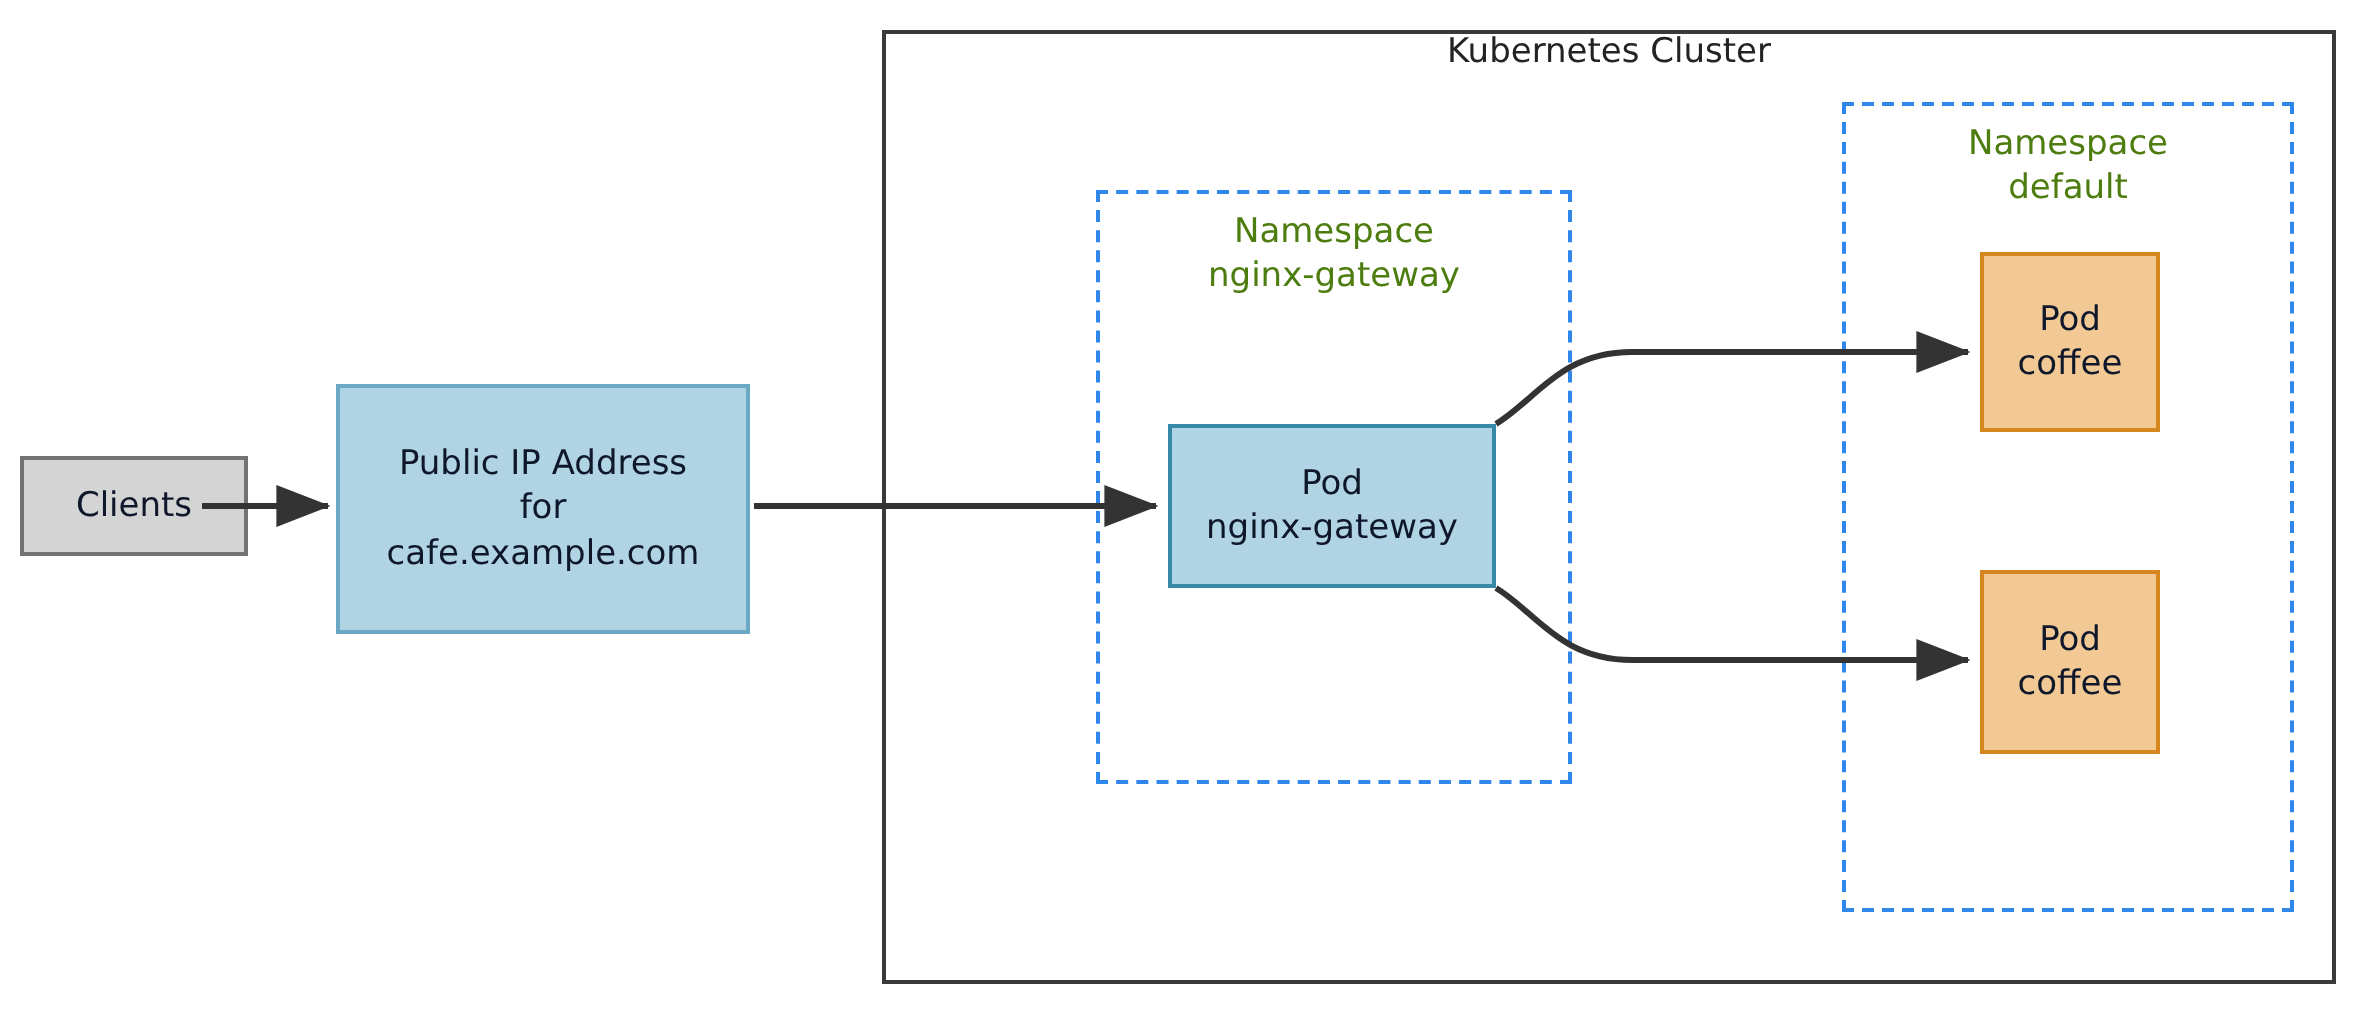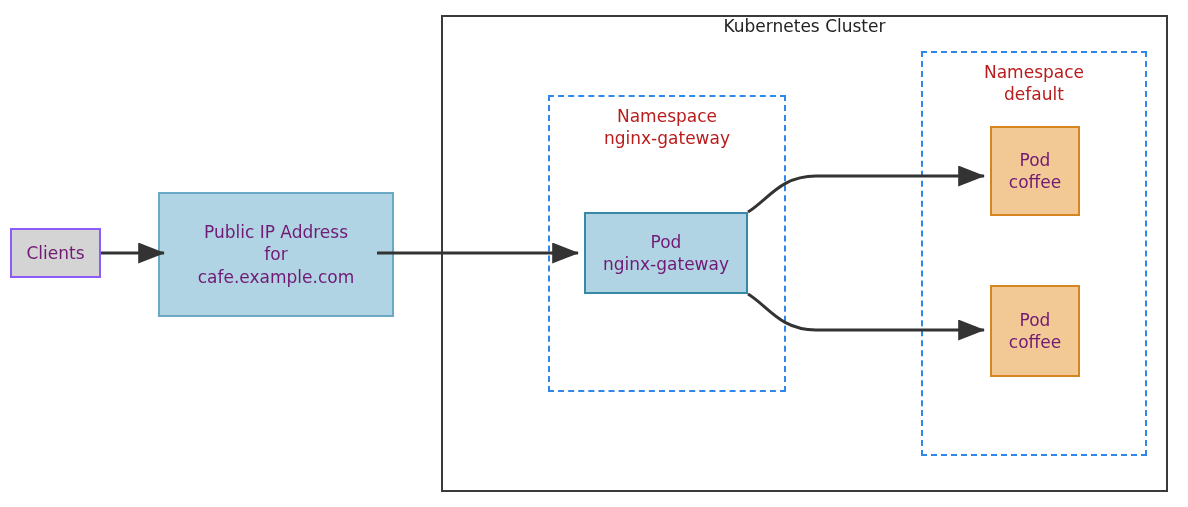--- a/index.html
+++ b/index.html
@@ -22,21 +22,21 @@
     display: flex;
     align-items: center;
     justify-content: center;
     text-align: center;
     color: #232323;
     line-height: 1.30;
   }
   .node-label {
     white-space: pre-line;
     font-size: 17px;
-    color: #701a75;
+    color: #0f172a;
   }
   
   #cluster-boundary {
     left: 441px;
     top: 15px;
     width: 727px;
     height: 477px;
     border: 2px solid #3a3a3a;
     background: #ffffff;
     display: block;
@@ -58,36 +58,36 @@
     background: transparent;
   }
   #namespace-nginx-gateway { left: 548px; top: 95px;  width: 238px; height: 297px; }
   #namespace-default       { left: 921px; top: 51px;  width: 226px; height: 405px; }
   .namespace-title {
     position: absolute;
     left: 0;
     right: 0;
     text-align: center;
     font-size: 17px;
-    color: #b91c1c;
+    color: #4d7c0f;
     white-space: pre-line;
     line-height: 1.30;
   }
   #namespace-nginx-gateway .namespace-title { top: 8px; }
   #namespace-default .namespace-title { top: 8px; }
 
   
   #clients-box {
-    left: 10px; top: 228px; width: 91px; height: 50px;
+    left: 10px; top: 228px; width: 114px; height: 50px;
     background: #d4d4d4;
-    border: 2px solid #8b5cf6;
+    border: 2px solid #737373;
     align-items: center;
   }
   #public-ip-box {
-    left: 158px; top: 192px; width: 236px; height: 125px;
+    left: 168px; top: 192px; width: 207px; height: 125px;
     background: #b0d4e3;
     border: 2px solid #6ba8c4;
   }
   #pod-nginx-gateway-box {
     left: 584px; top: 212px; width: 164px; height: 82px;
     background: #b0d4e3;
     border: 2px solid #3889a8;
   }
   #pod-coffee-1-box {
     left: 990px; top: 126px; width: 90px; height: 90px;

